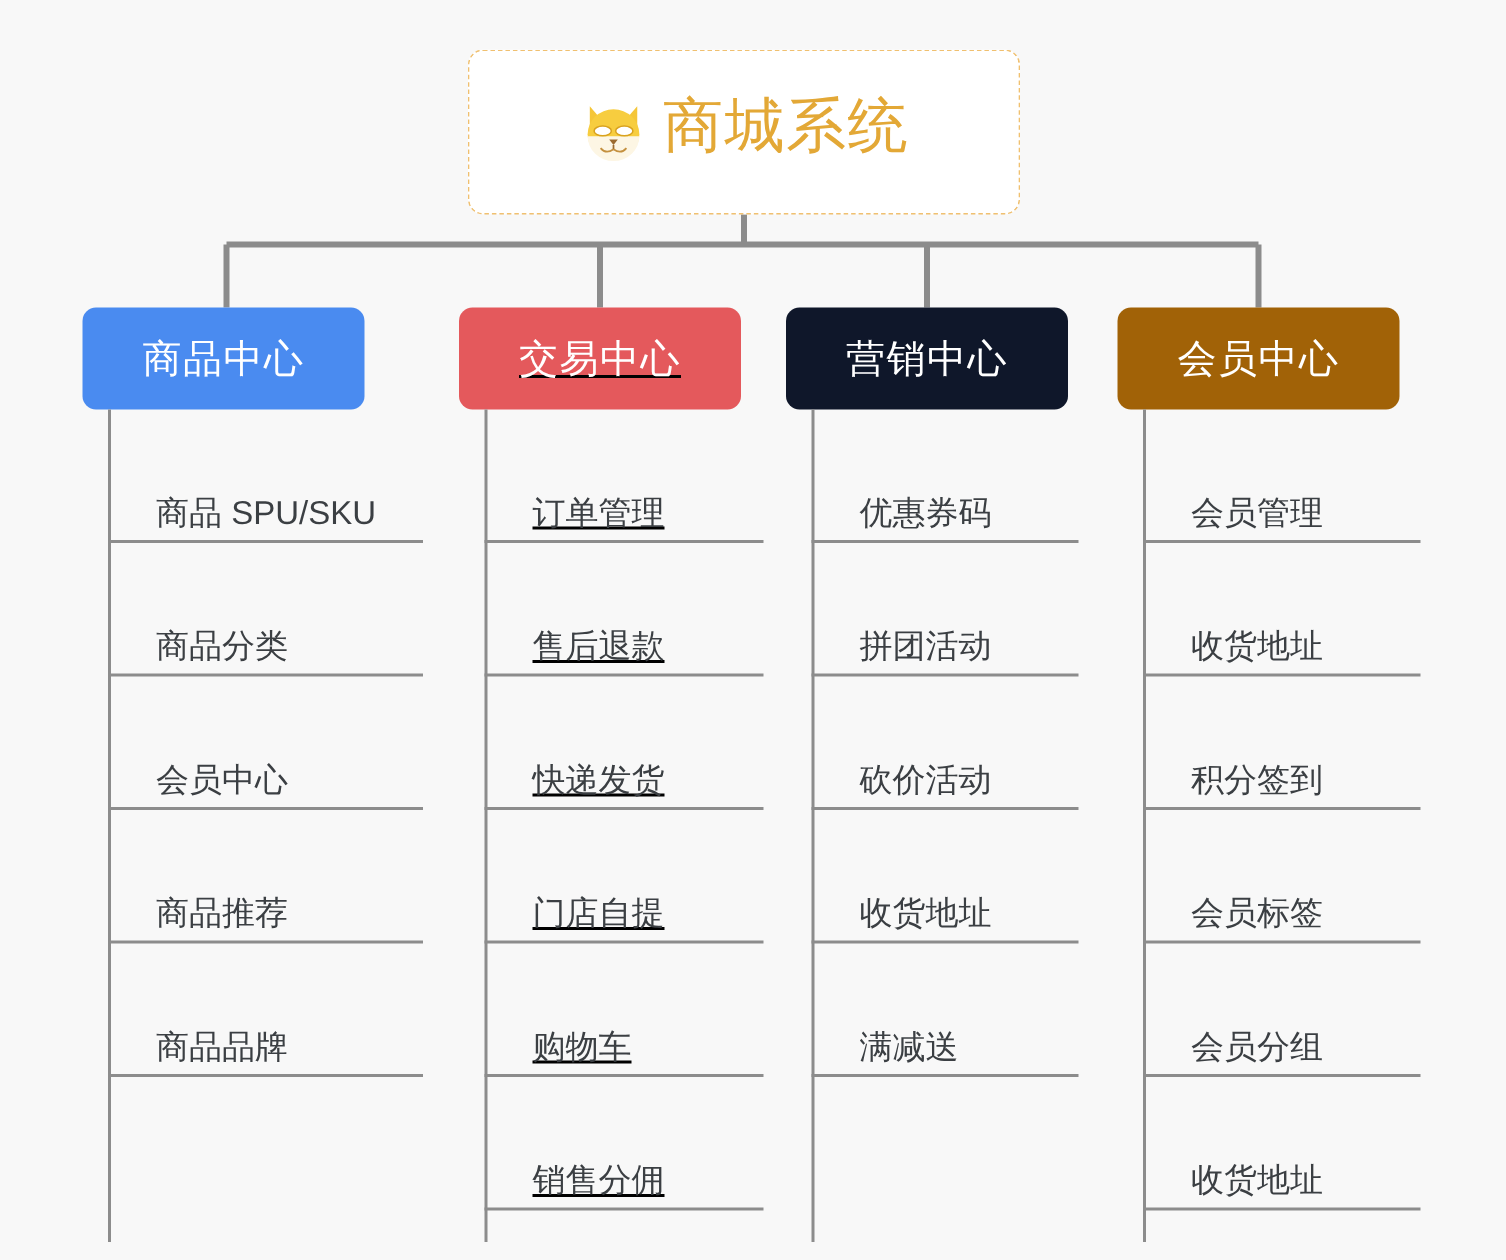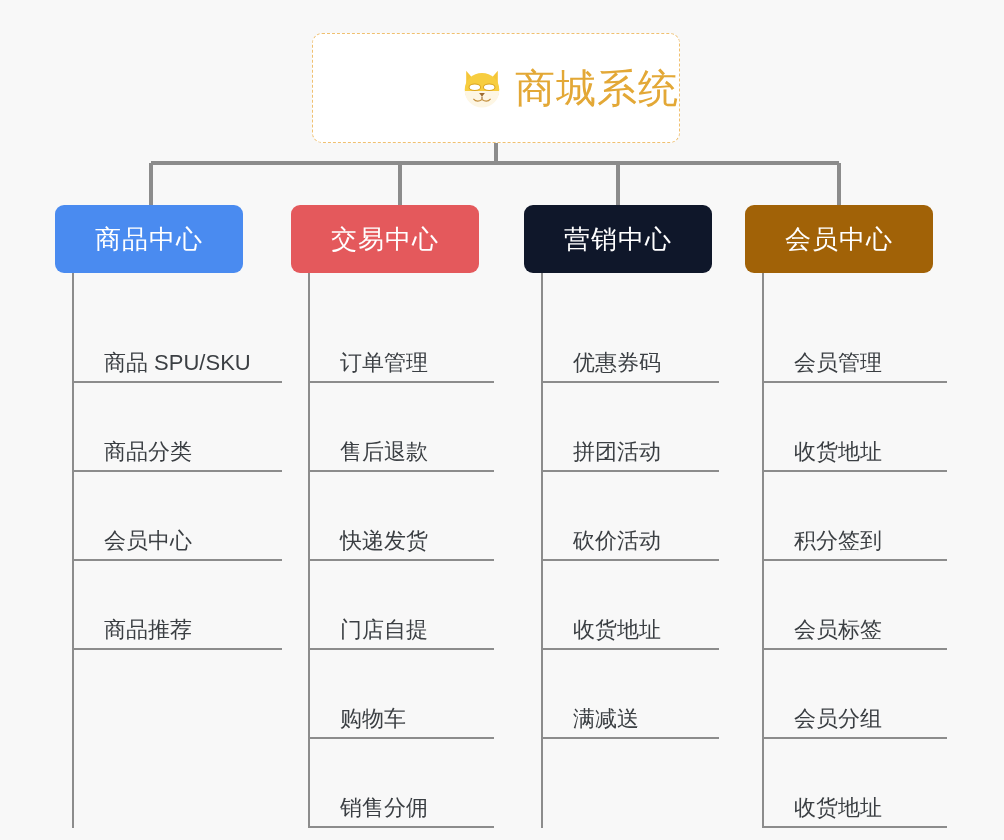--- a/index.html
+++ b/index.html
@@ -35,23 +35,24 @@
     position: absolute;
     left: 312px;
     top: 33px;
     width: 368px;
     height: 110px;
     background: #ffffff;
     border: 1.5px dashed #f0c070;
     border-radius: 10px;
     display: flex;
     align-items: center;
-    justify-content: flex-end;
+    justify-content: center;
     gap: 10px;
     z-index: 3;
+    font-family: Liberation Mono, monospace;
   }
   .root-emoji {
     width: 46px;
     height: 46px;
     flex: 0 0 46px;
     display: block;
   }
   .root-title {
     font-size: 40px;
     line-height: 1;
@@ -76,21 +77,20 @@
     color: #ffffff;
     font-size: 26px;
     letter-spacing: 1px;
     white-space: nowrap;
   }
 
   
   .leaf-list {
     position: relative;
     margin-left: 17px;
-    padding-top: 21px;
   }
   .spine {
     position: absolute;
     left: 0;
     top: 0;
     width: 2px;
     background: #9b9b9b;
   }
   .leaf {
     position: relative;
@@ -167,23 +167,27 @@
             <div class="leaf-rule" style="background: rgb(140, 140, 140); width: 210px;"></div>
           </div>
           <div class="leaf">
             <span class="leaf-label">会员中心</span>
             <div class="leaf-rule" style="background: rgb(140, 140, 140); width: 210px;"></div>
           </div>
           <div class="leaf">
             <span class="leaf-label">商品推荐</span>
             <div class="leaf-rule" style="background: rgb(140, 140, 140); width: 210px;"></div>
           </div>
-        </div>
-      </div>
-      <div class="column" style="left: 291px;">
+          <div class="leaf">
+            <span class="leaf-label">商品品牌</span>
+            <div class="leaf-rule" style="background: rgb(140, 140, 140); width: 210px;"></div>
+          </div>
+        </div>
+      </div>
+      <div class="column" style="left: 306px; text-decoration: underline;">
         <div class="cat-box" style="background: rgb(228, 89, 92);">
           <span>交易中心</span>
         </div>
         <div class="leaf-list">
           <div class="spine" style="background: rgb(140, 140, 140); height: 555px;"></div>
           <div class="leaf">
             <span class="leaf-label">订单管理</span>
             <div class="leaf-rule" style="background: rgb(140, 140, 140); width: 186px;"></div>
           </div>
           <div class="leaf">

